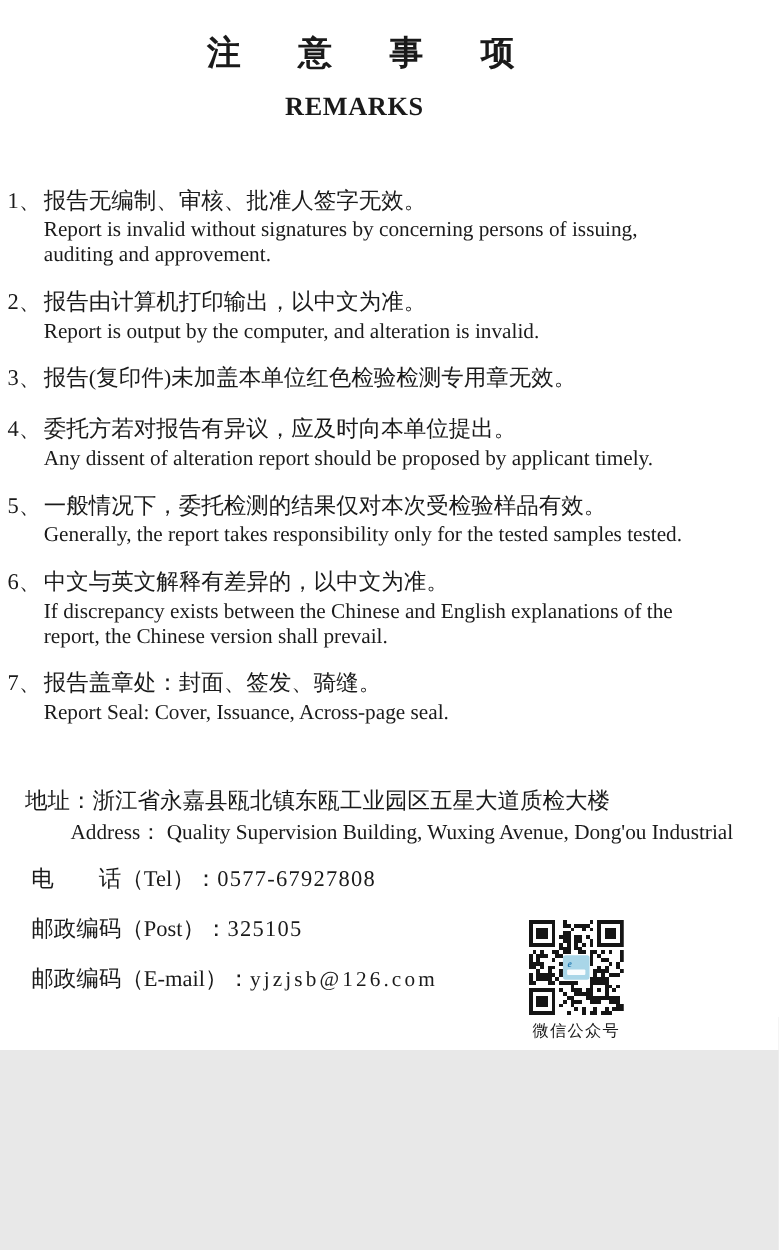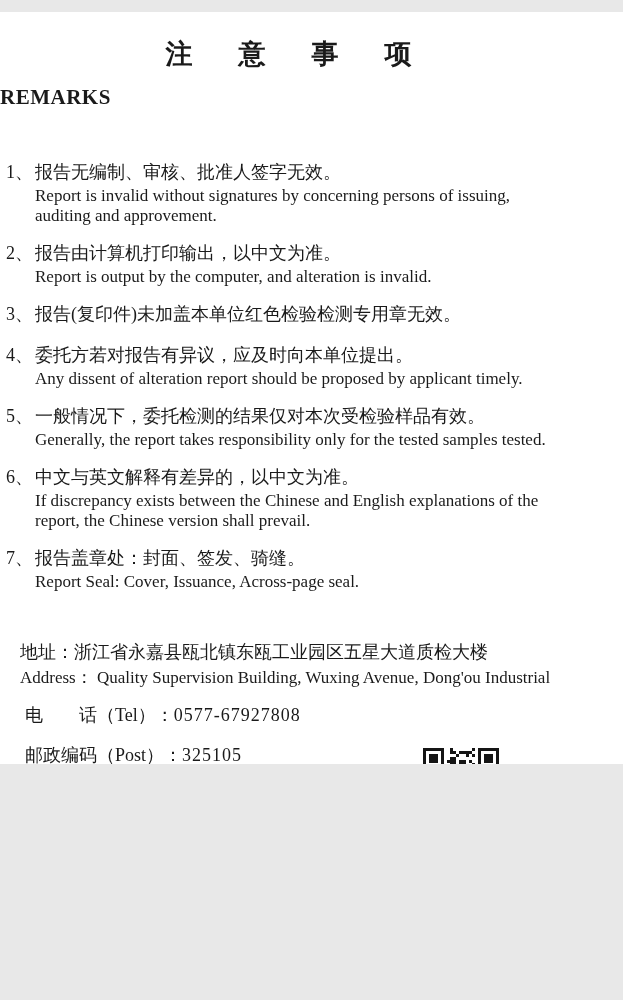--- a/index.html
+++ b/index.html
@@ -1,55 +1,56 @@
 <!DOCTYPE html>
 <html><head>
 <meta charset="utf-8">
 <style>
   html,body{margin:0;padding:0;background:#e8e8e8;}
   .page{
     position:relative;
-    width:623px;height:752px;
-    margin:12px auto;
+    width:623px;height:840px;
+    margin:0 auto;
     background:#ffffff;
     color:#1a1a1a;
     font-family:"Liberation Serif","DejaVu Serif",serif;
     overflow:hidden;
   }
   
   .title-zh{
     padding-top:26px;
     text-align:center;
     font-size:27px;
     font-weight:700;
     letter-spacing:46px;      
     line-height:32px;
     white-space:nowrap;
   }
   .title-en{
     margin-top:15px;
+    text-align:center;
     padding-right:56px;
     font-size:21px;
     font-weight:700;
     letter-spacing:.5px;
     line-height:24px;
   }
   
   .items{margin-top:50px;padding-left:6px;}
   .item{display:flex;margin-bottom:14px;}
   .item .num{
     flex:none;width:29px;
     font-size:18px;line-height:27px;
   }
   .item .zh{font-size:18px;line-height:27px;white-space:nowrap;}
   .item .en{font-size:17px;line-height:20px;white-space:nowrap;}
   
   .address{margin-top:48px;padding-left:20px;}
   .address .zh{font-size:18px;line-height:25px;white-space:nowrap;}
-  .address .en{font-size:17px;line-height:25px;white-space:nowrap;}
+  .address .en{font-size:17px;line-height:25px;white-space:nowrap;text-align:center;}
   
   .contacts{margin-top:12px;padding-left:25px;font-family:Liberation Serif, serif;}
   .contact-row{line-height:26px;margin-bottom:14px;font-size:18px;white-space:nowrap;}
   .c-label{display:inline-block;min-width:68px;}
   .c-value{letter-spacing:1px;}
   .contact-row.email .c-value{letter-spacing:2.5px;font-size:17px;}
   
   .qr-block{
     position:absolute;left:422px;top:736px;width:78px;
     text-align:center;

